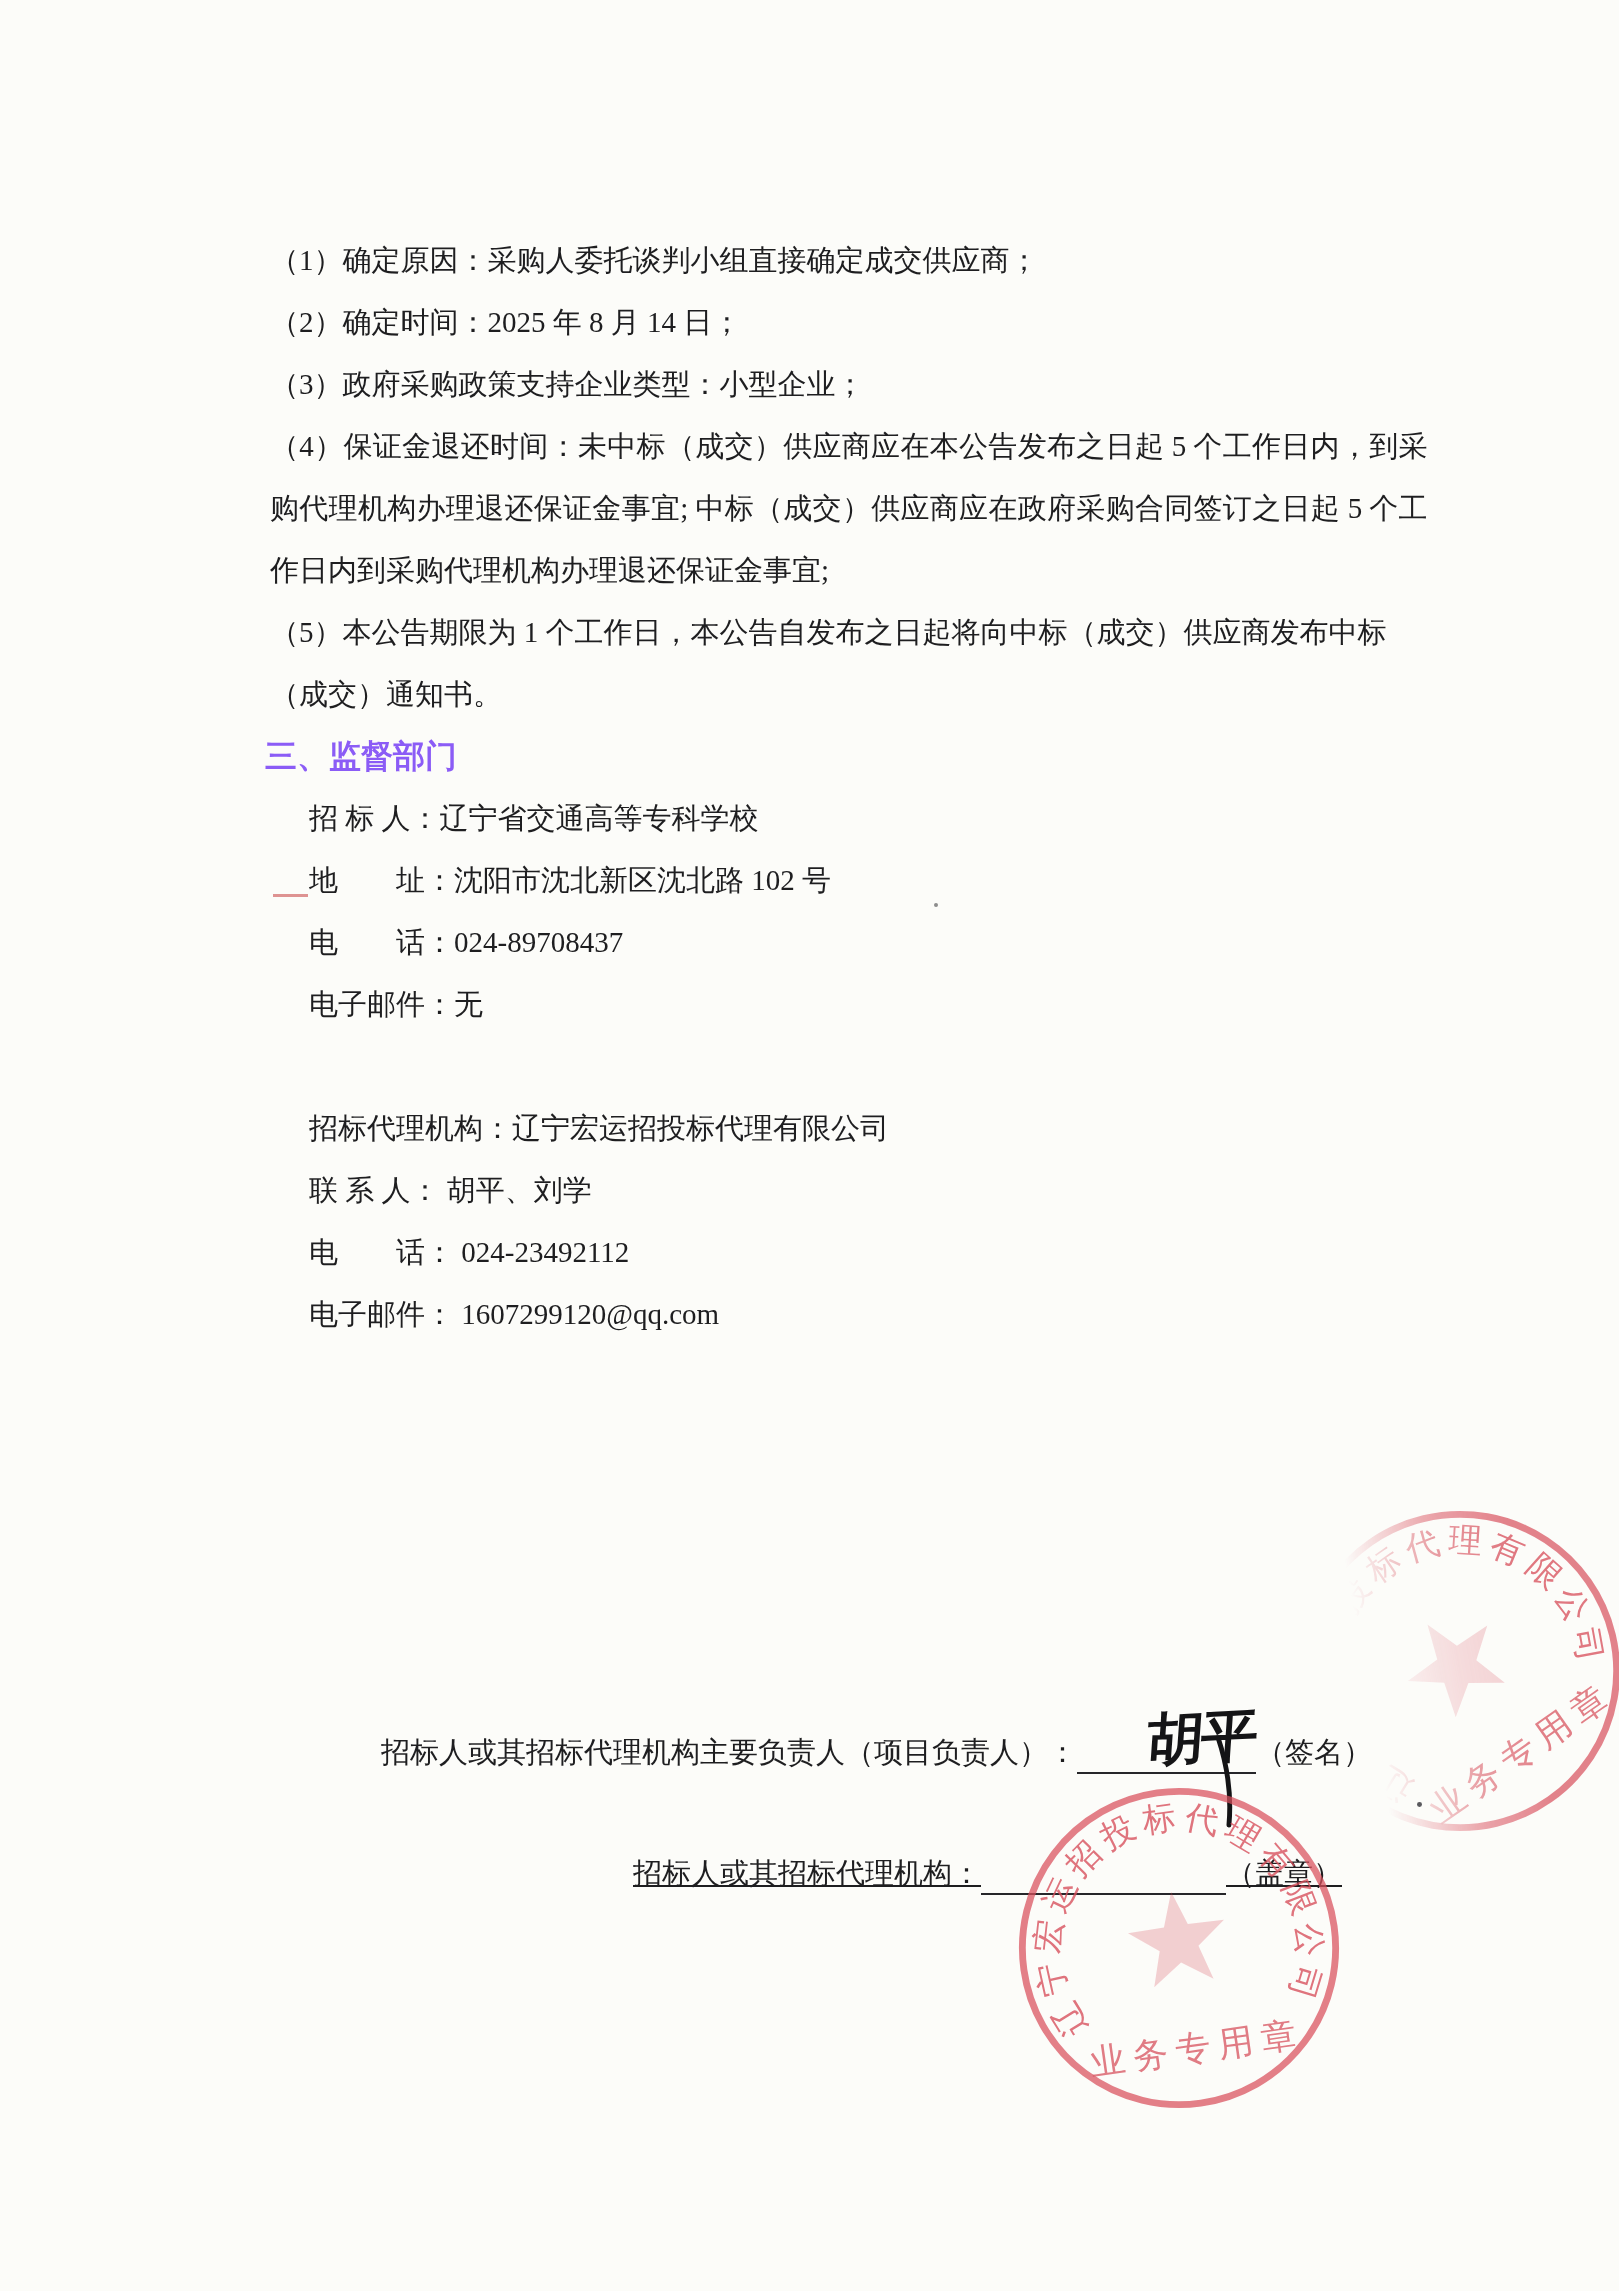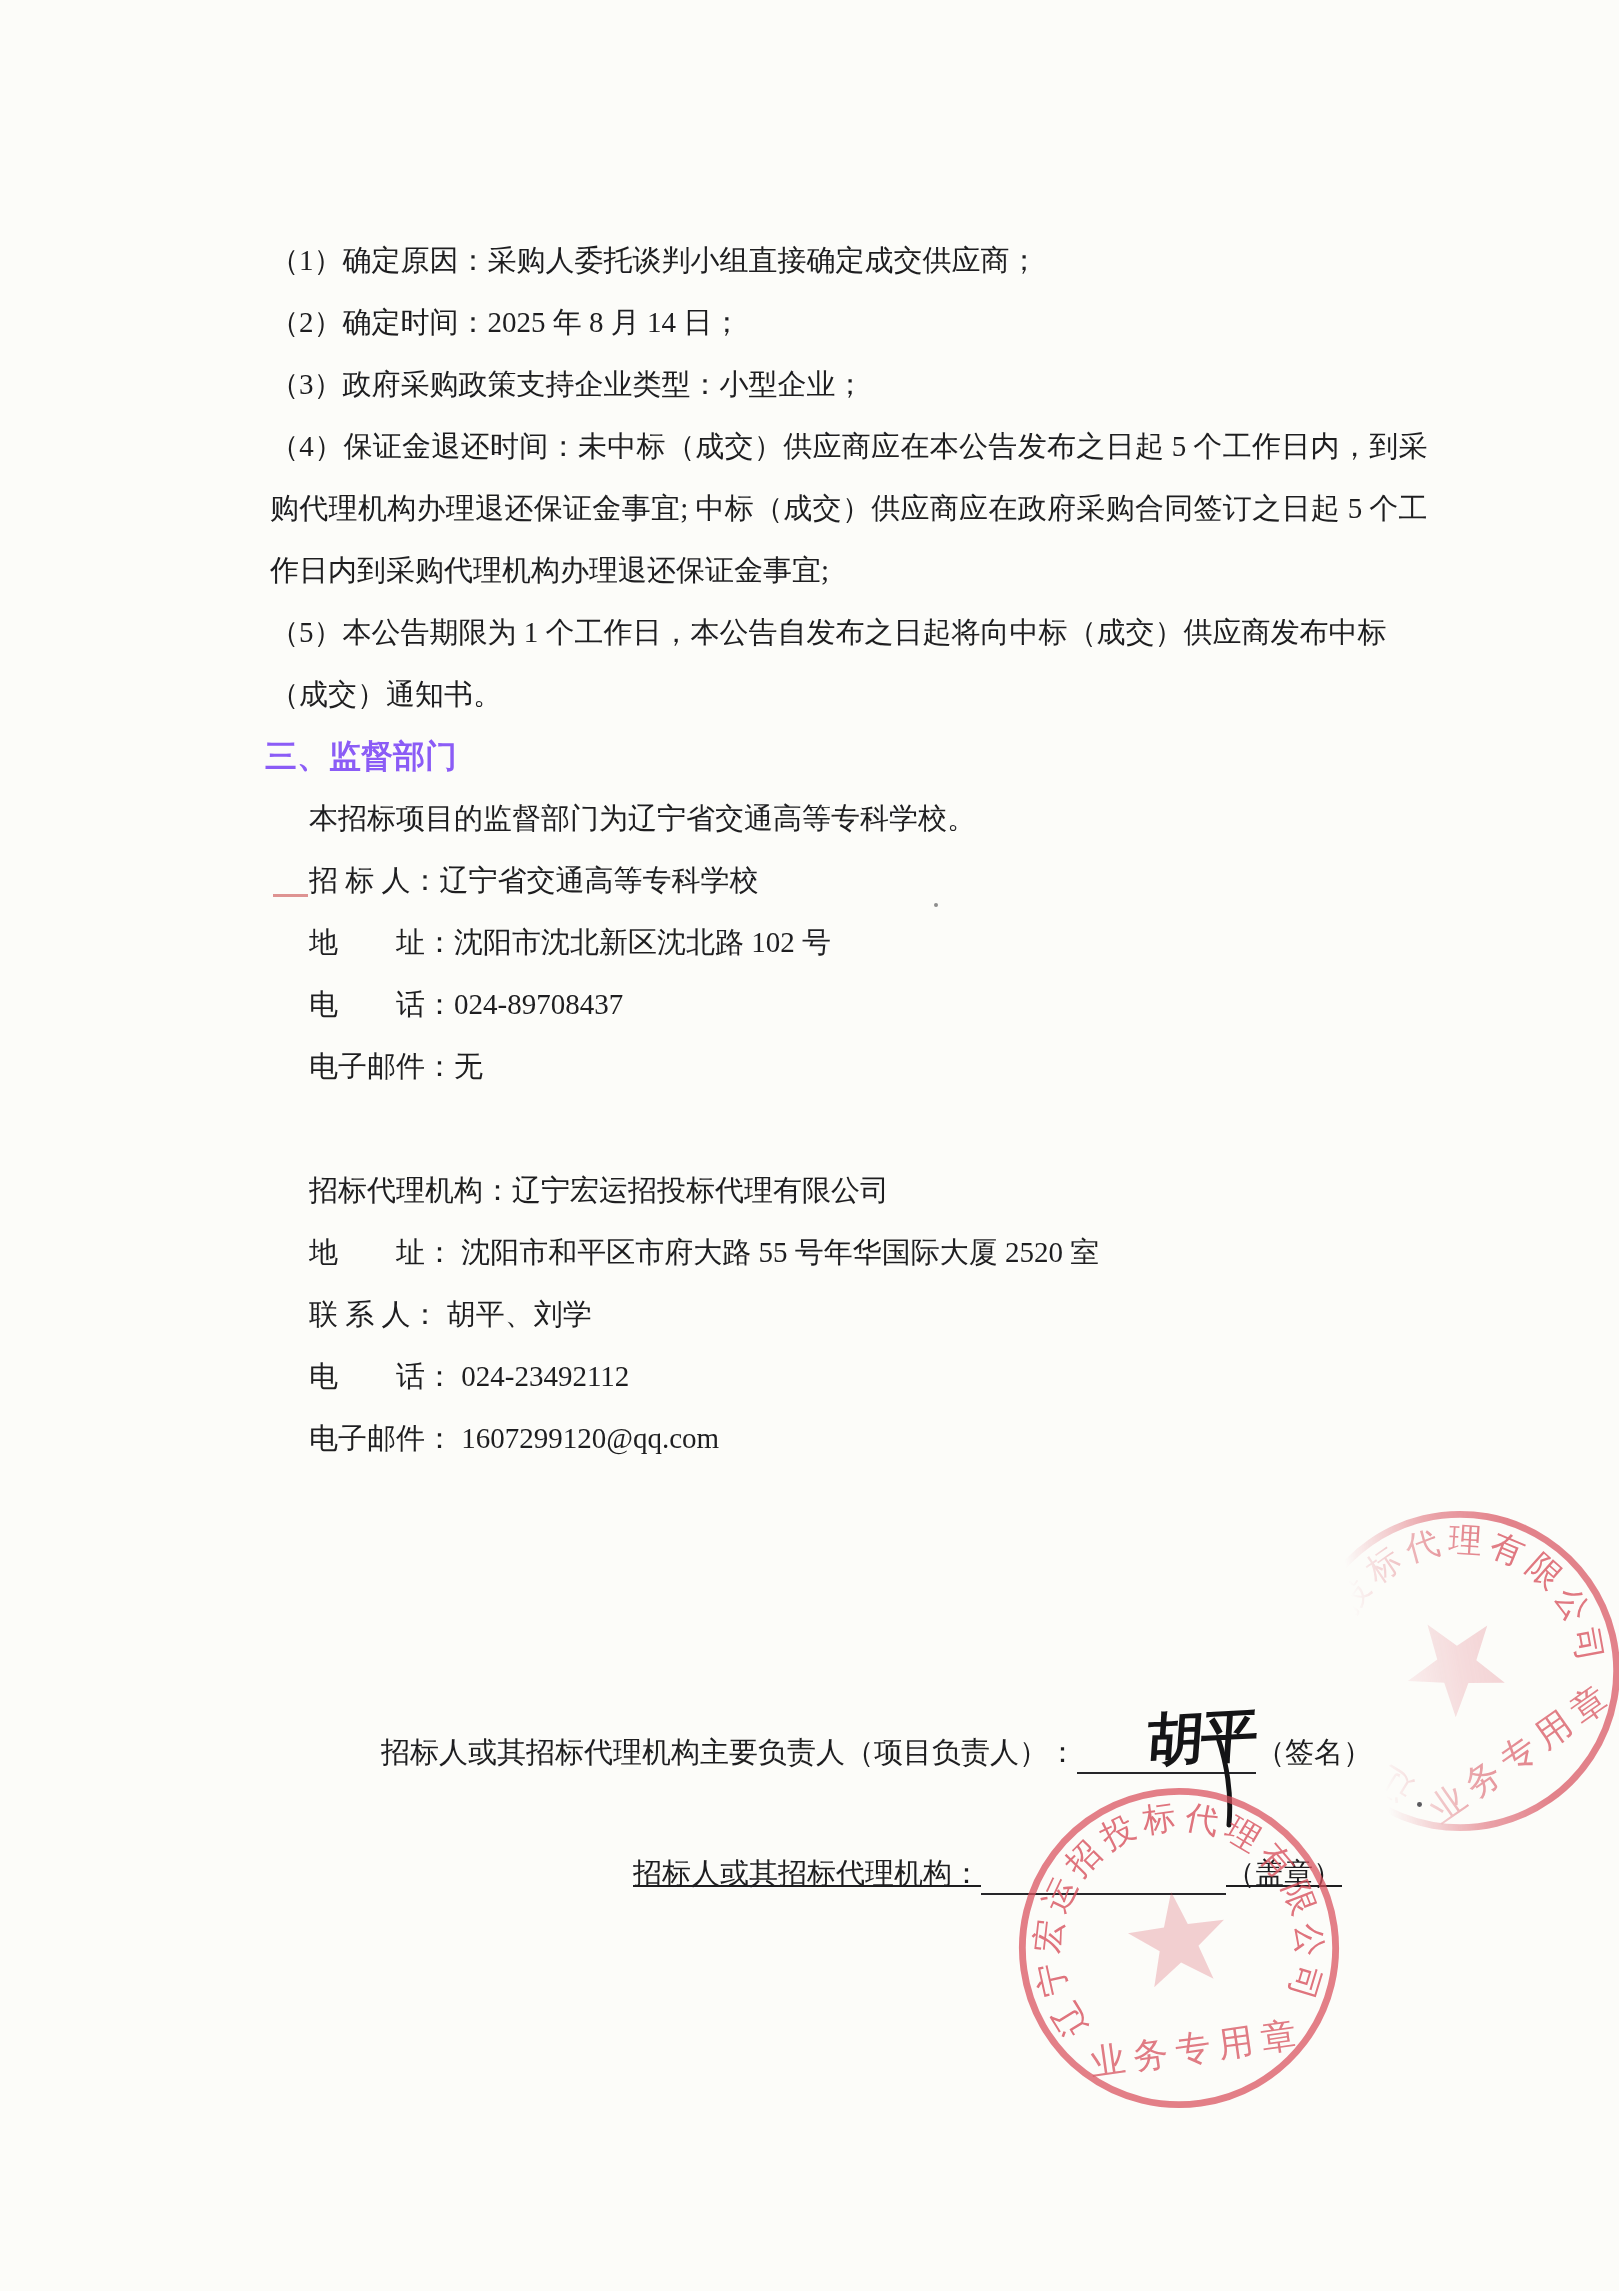--- a/index.html
+++ b/index.html
@@ -70,32 +70,30 @@
     <div class="ln">（1）确定原因：采购人委托谈判小组直接确定成交供应商；</div>
     <div class="ln">（2）确定时间：2025 年 8 月 14 日；</div>
     <div class="ln">（3）政府采购政策支持企业类型：小型企业；</div>
     <div class="ln stretch">（4）保证金退还时间：未中标（成交）供应商应在本公告发布之日起 5 个工作日内，到采</div>
     <div class="ln stretch">购代理机构办理退还保证金事宜; 中标（成交）供应商应在政府采购合同签订之日起 5 个工</div>
     <div class="ln">作日内到采购代理机构办理退还保证金事宜;</div>
     <div class="ln">（5）本公告期限为 1 个工作日，本公告自发布之日起将向中标（成交）供应商发布中标</div>
     <div class="ln">（成交）通知书。</div>
 
     <div class="ln heading">三、监督部门</div>
-    <div class="ln ind">本招标项目的监督部门为辽宁省交通高等专科学校。</div>
 
 
     <div class="ln ind">招 标 人：辽宁省交通高等专科学校</div>
     <div class="ln ind">地　　址：沈阳市沈北新区沈北路 102 号</div>
     <div class="ln ind">电　　话：024-89708437</div>
     <div class="ln ind">电子邮件：无</div>
 
     <div class="spacer"></div>
 
     <div class="ln ind">招标代理机构：辽宁宏运招投标代理有限公司</div>
-    <div class="ln ind">地　　址： 沈阳市和平区市府大路 55 号年华国际大厦 2520 室</div>
     <div class="ln ind">联 系 人： 胡平、刘学</div>
     <div class="ln ind">电　　话： 024-23492112</div>
     <div class="ln ind">电子邮件： 1607299120@qq.com</div>
   </div>
 
   <div class="sig-row" style="left:345px;top:1721px;margin-left:36px;">
     <span>招标人或其招标代理机构主要负责人（项目负责人）：</span><span class="uline" style="width:179px;"></span><span>（签名）</span>
   </div>
 
   <div class="sig-row" style="left:633px;top:1842px;text-decoration:underline;">

